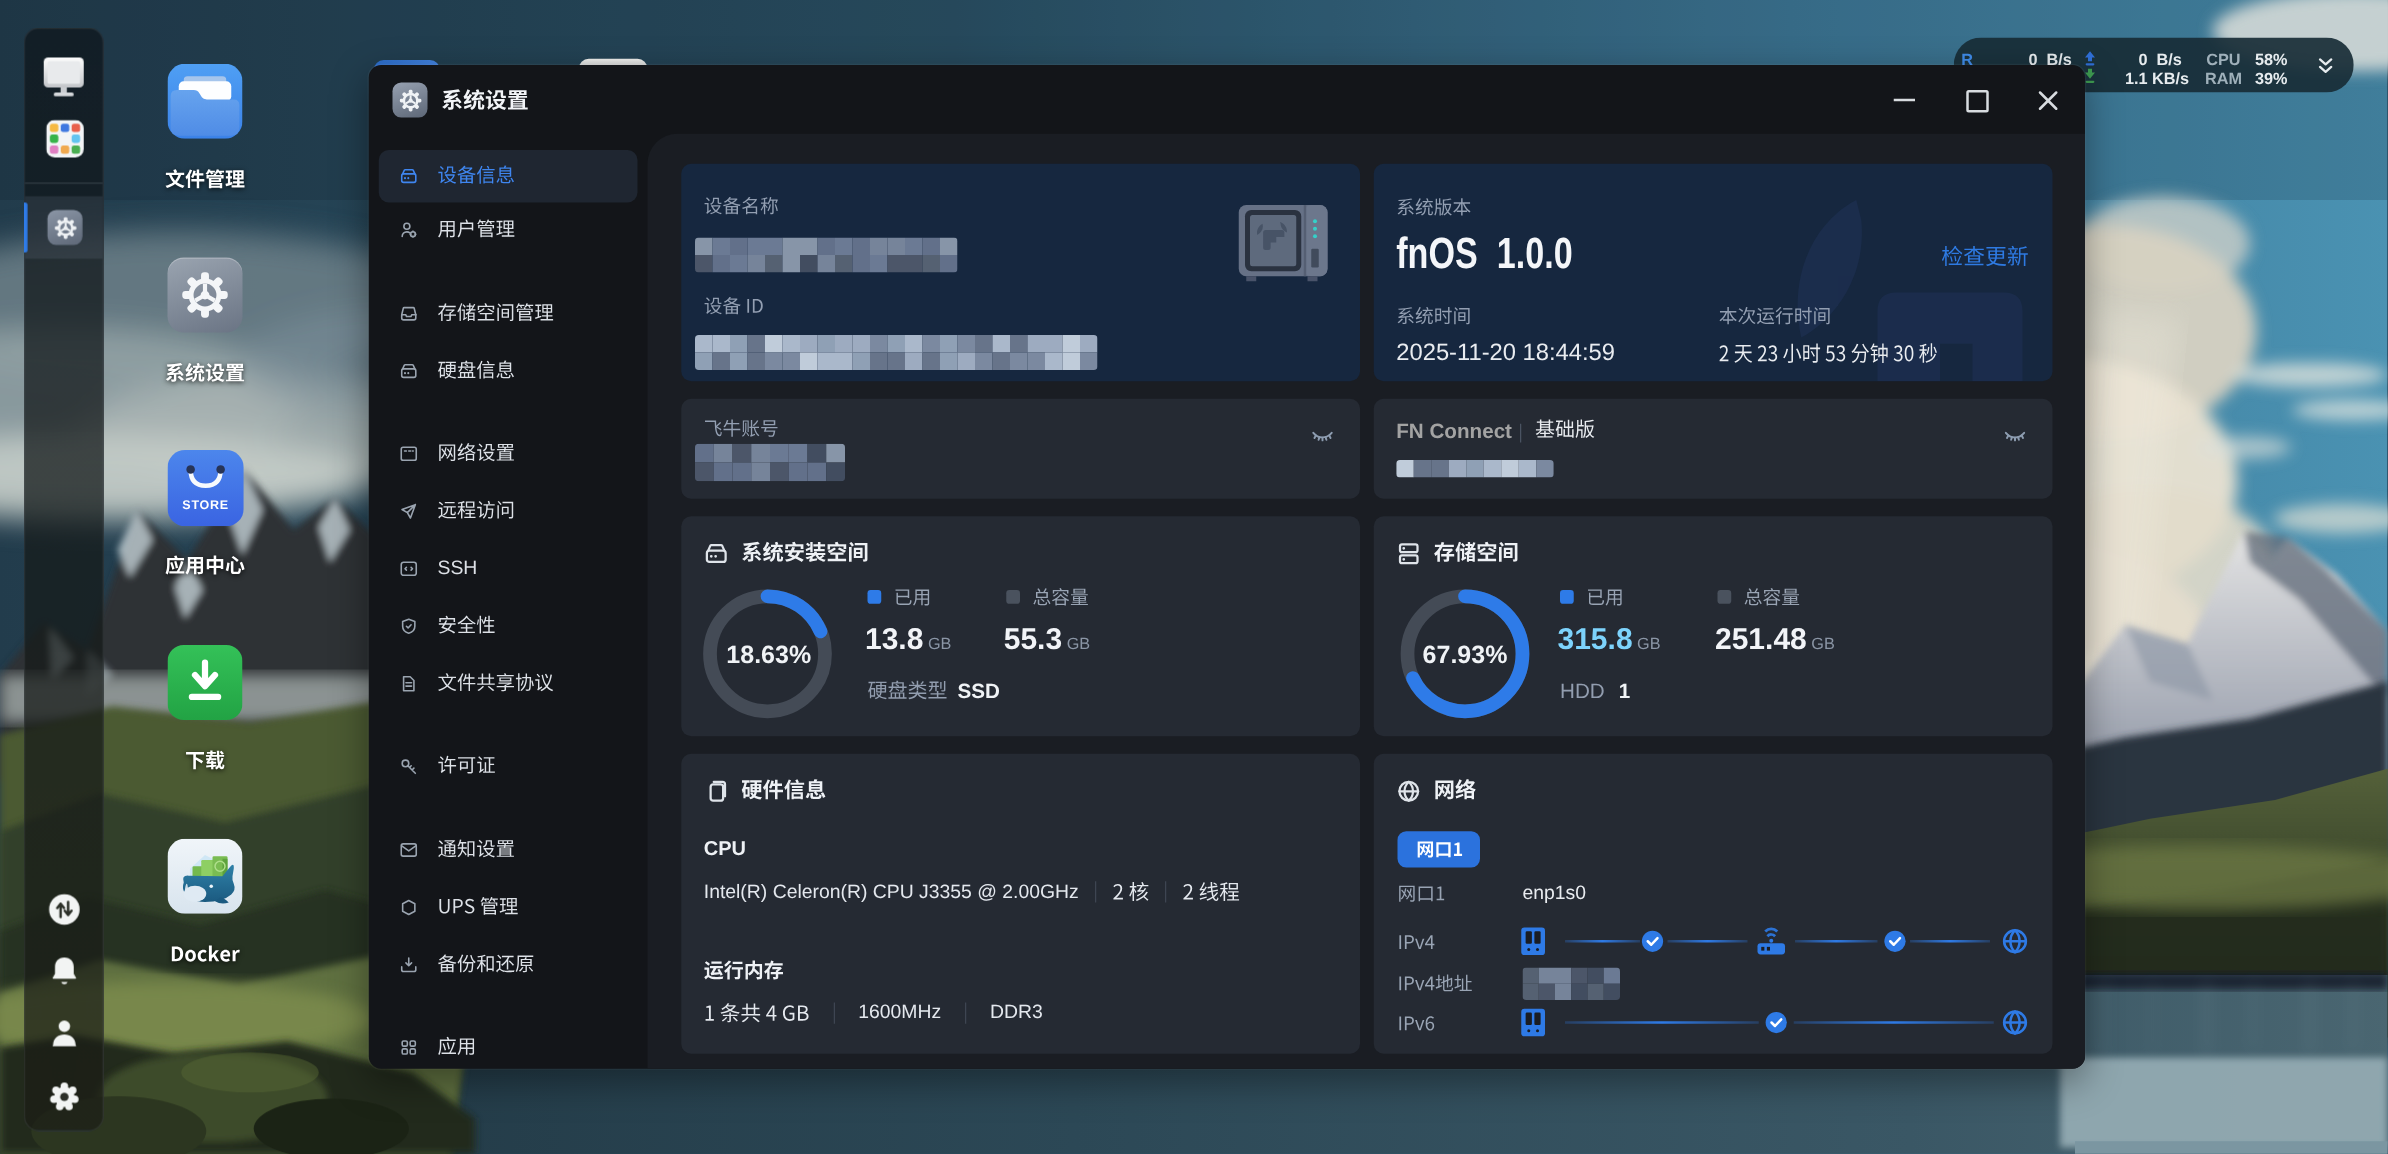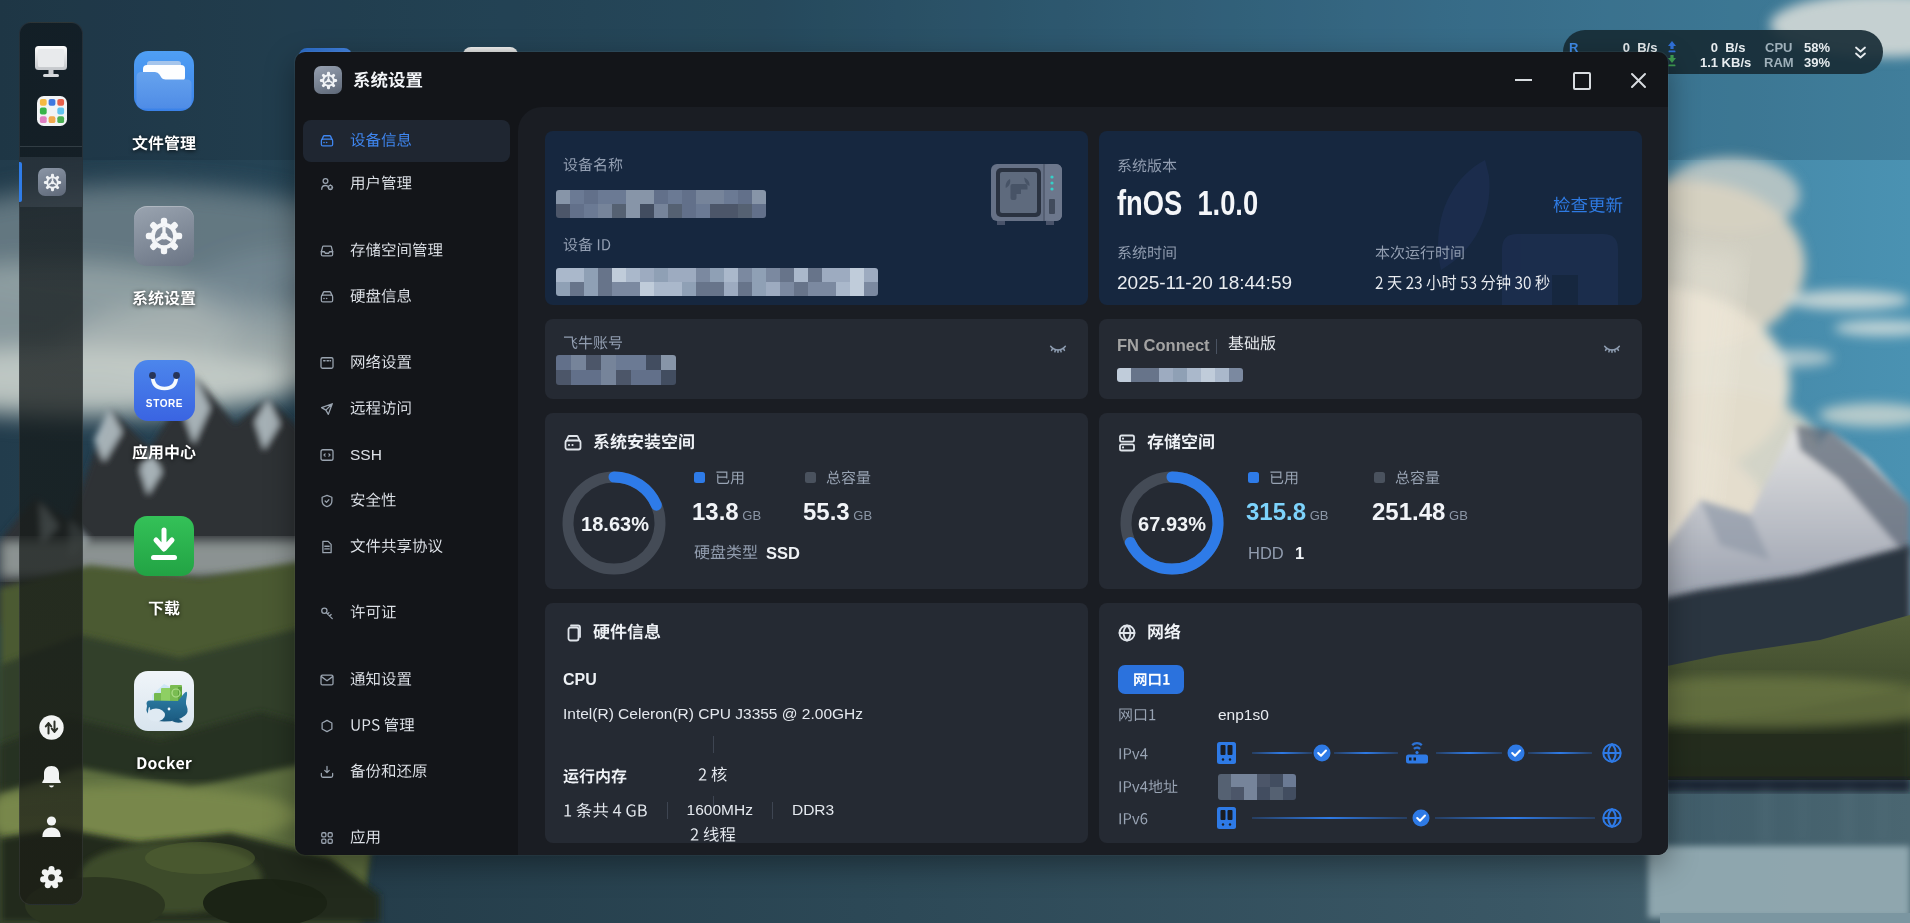--- a/index.html
+++ b/index.html
@@ -811,21 +811,21 @@
         <rect x="7.5" y="6.5" width="10" height="13" rx="2"></rect>
         <path d="M10 4.5h7q2 0 2 2V16"></path>
       </svg>
     </div>
 <div class="ab" style="left:298px;top:571.3px;line-height:0">
       <svg width="68.0" height="17" viewBox="0 -880 4000 1000" style="overflow:visible">
         <path d="M432 -635V-248H620C615 -211 605 -175 587 -143C561 -167 539 -196 523 -228L421 -205C447 -151 479 -105 518 -66C481 -40 432 -18 366 -3C390 19 424 65 438 90C508 67 562 36 604 1C683 48 783 77 909 92C923 60 953 12 977 -12C854 -21 754 -43 676 -81C708 -132 725 -188 733 -248H940V-635H739V-702H961V-809H417V-702H625V-635ZM538 -400H625V-343V-337H538ZM739 -337V-342V-400H830V-337ZM538 -546H625V-484H538ZM739 -546H830V-484H739ZM36 -805V-697H151C126 -565 85 -442 22 -358C38 -324 60 -245 65 -213C78 -228 90 -245 102 -262V42H203V-33H395V-494H211C233 -559 251 -628 265 -697H395V-805ZM203 -389H295V-137H203Z M1316 -365V-248H1587V89H1708V-248H1966V-365H1708V-538H1918V-656H1708V-837H1587V-656H1505C1515 -694 1525 -732 1533 -771L1417 -794C1395 -672 1353 -544 1299 -465C1328 -453 1379 -425 1403 -408C1425 -444 1446 -489 1465 -538H1587V-365ZM1242 -846C1192 -703 1107 -560 1018 -470C1039 -440 1072 -375 1083 -345C1103 -367 1123 -391 1143 -417V88H1257V-595C1295 -665 1329 -738 1356 -810Z M2383 -543V-449H2887V-543ZM2383 -397V-304H2887V-397ZM2368 -247V88H2470V57H2794V85H2900V-247ZM2470 -39V-152H2794V-39ZM2539 -813C2561 -777 2586 -729 2601 -693H2313V-596H2961V-693H2655L2714 -719C2699 -755 2668 -811 2641 -852ZM2235 -846C2188 -704 2108 -561 2024 -470C2043 -442 2075 -379 2085 -352C2110 -380 2134 -412 2158 -446V92H2268V-637C2296 -695 2321 -755 2342 -813Z M3297 -539H3694V-492H3297ZM3297 -406H3694V-360H3297ZM3297 -670H3694V-624H3297ZM3252 -207V-68C3252 39 3288 72 3430 72C3459 72 3591 72 3621 72C3734 72 3769 38 3783 -102C3751 -109 3699 -126 3673 -145C3668 -50 3660 -36 3612 -36C3577 -36 3468 -36 3442 -36C3383 -36 3374 -40 3374 -70V-207ZM3742 -198C3786 -129 3831 -37 3845 22L3960 -28C3943 -89 3894 -176 3849 -242ZM3126 -223C3104 -154 3066 -70 3030 -13L3141 41C3174 -19 3207 -111 3232 -179ZM3414 -237C3460 -190 3513 -124 3533 -79L3631 -136C3611 -175 3569 -227 3527 -268H3815V-761H3540C3554 -785 3570 -812 3584 -842L3438 -860C3433 -831 3423 -794 3412 -761H3181V-268H3470Z" fill="#eef1f5"></path>
       </svg>
     </div>
 <div class="ab" style="left:268px;top:619px;font-size:16px;color:#eef1f5;font-weight:700;white-space:nowrap;">CPU</div>
-<div class="ab" style="left:268px;top:653px;display:flex;align-items:center;gap:13px;font-size:15.5px;color:#e4e8ee;white-space:nowrap;flex-direction:column;">
+<div class="ab" style="left:268px;top:653px;display:flex;gap:13px;font-size:15.5px;color:#e4e8ee;white-space:nowrap;">
       <span>Intel(R) Celeron(R) CPU J3355 @ 2.00GHz</span>
       <span style="width:1px;height:17px;background:#3e4552"></span>
       <span style="line-height:0">
         <svg width="29.4" height="16.5" viewBox="0 -880 1779 1000" style="overflow:visible">
           <path d="M44 0H505V-79H302C265 -79 220 -75 182 -72C354 -235 470 -384 470 -531C470 -661 387 -746 256 -746C163 -746 99 -704 40 -639L93 -587C134 -636 185 -672 245 -672C336 -672 380 -611 380 -527C380 -401 274 -255 44 -54Z M1637 -370C1551 -201 1359 -56 1127 19C1141 34 1162 63 1171 81C1296 37 1409 -24 1503 -99C1570 -44 1646 25 1685 70L1742 19C1702 -26 1624 -92 1556 -145C1620 -204 1674 -270 1715 -342ZM1392 -822C1413 -785 1432 -739 1442 -703H1180V-634H1371C1337 -576 1281 -485 1261 -464C1245 -447 1217 -440 1196 -436C1203 -419 1215 -382 1218 -364C1237 -371 1266 -377 1446 -389C1371 -313 1278 -246 1177 -200C1191 -186 1211 -159 1220 -143C1396 -228 1549 -371 1635 -525L1564 -549C1548 -517 1527 -486 1503 -455L1334 -446C1370 -501 1418 -578 1452 -634H1736V-703H1507L1521 -708C1513 -745 1487 -802 1462 -844ZM971 -840V-647H837V-577H967C936 -440 874 -281 812 -197C825 -179 844 -146 852 -124C895 -188 938 -290 971 -397V79H1043V-445C1070 -395 1101 -336 1115 -305L1161 -358C1143 -387 1070 -501 1043 -536V-577H1156V-647H1043V-840Z" fill="#e4e8ee"></path>
         </svg>
       </span>
       <span style="width:1px;height:17px;background:#3e4552"></span>
       <span style="line-height:0">
         <svg width="45.9" height="16.5" viewBox="0 -880 2779 1000" style="overflow:visible">

